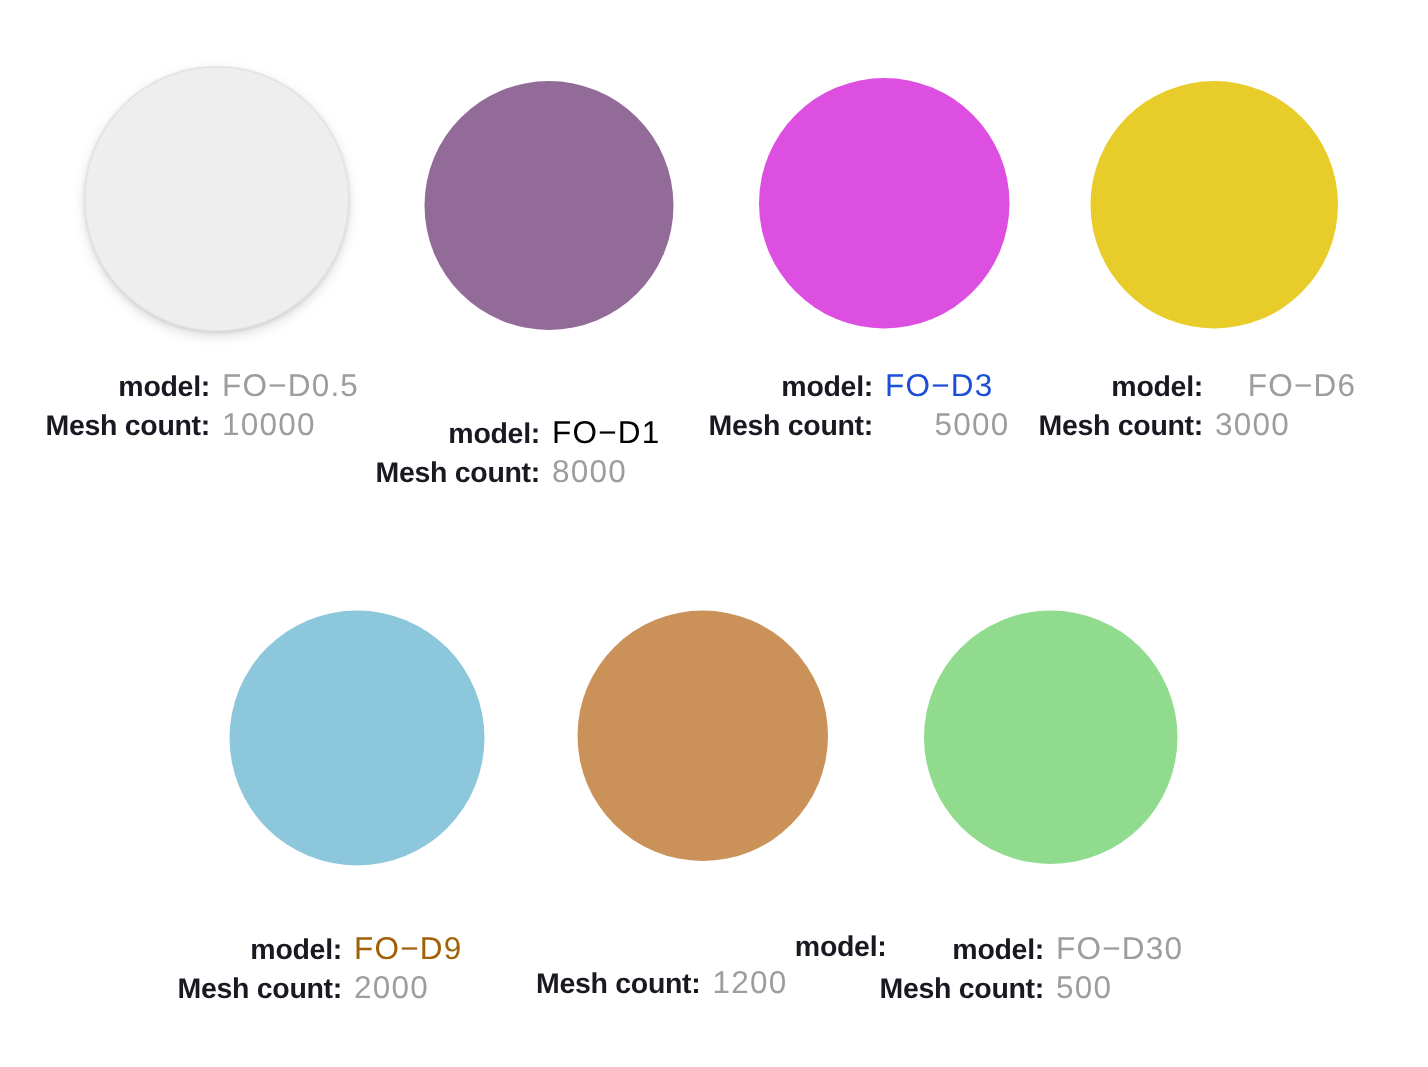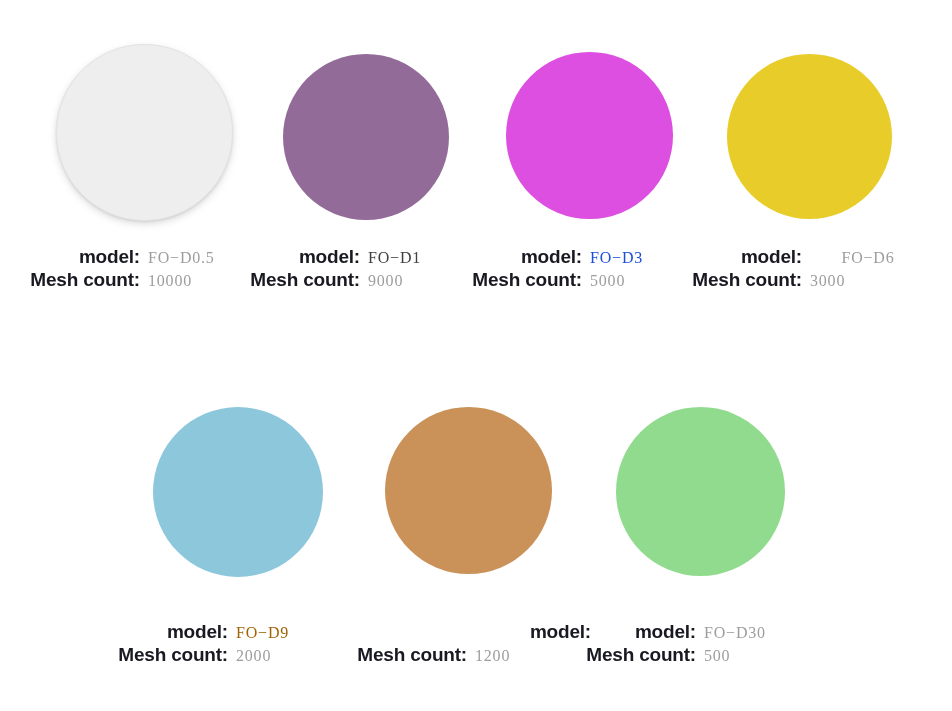--- a/index.html
+++ b/index.html
@@ -56,22 +56,22 @@
     font-weight: bold;
     color: #191922;
     font-size: 19px;
     letter-spacing: -0.2px;
     text-align: right;
     font-family: "Liberation Sans", sans-serif;
   }
 
   .cap-val {
     color: #9d9d9d;
-    font-size: 16px;
-    font-family: Liberation Serif, serif;
+    font-size: 21px;
+    font-family: Liberation Sans, sans-serif;
     font-weight: 400;
     letter-spacing: 0.8px;
     text-align: left;
   }
 
   
   .cap-key { width: 118px; }
   .cap-val { width: 116px; padding-left: 8px; }
 </style>
 </head>
@@ -89,38 +89,38 @@
           <span class="cap-key" style="color: rgb(25, 25, 34);">Mesh count:</span>
           <span class="cap-val" style="color: rgb(157, 157, 157);">10000</span>
         </div>
       </div>
     </div>
     <div class="model-card">
       <div class="swatch" style="left: 283px; top: 54px; width: 166px; height: 166px; background: rgb(147, 107, 153);"></div>
       <div class="caption" style="left: 242px; top: 245px;">
         <div class="cap-row">
           <span class="cap-key" style="color: rgb(25, 25, 34);">model:</span>
-          <span class="cap-val" style="color: #404040;">FO−D1</span>
+          <span class="cap-val" style="color: #000000; margin-top: 31px;">FO−D1</span>
         </div>
         <div class="cap-row">
           <span class="cap-key" style="color: rgb(25, 25, 34);">Mesh count:</span>
-          <span class="cap-val" style="color: rgb(157, 157, 157);">9000</span>
+          <span class="cap-val" style="color: rgb(157, 157, 157);">8000</span>
         </div>
       </div>
     </div>
     <div class="model-card">
       <div class="swatch" style="left: 506px; top: 52px; width: 167px; height: 167px; background: rgb(221, 79, 224);"></div>
       <div class="caption" style="left: 464px; top: 245px;">
         <div class="cap-row">
           <span class="cap-key" style="color: rgb(25, 25, 34);">model:</span>
           <span class="cap-val" style="color: #1d4ed8;">FO−D3</span>
         </div>
         <div class="cap-row">
           <span class="cap-key" style="color: rgb(25, 25, 34);">Mesh count:</span>
-          <span class="cap-val" style="color: rgb(157, 157, 157);">5000</span>
+          <span class="cap-val" style="color: rgb(157, 157, 157); text-align: center;">5000</span>
         </div>
       </div>
     </div>
     <div class="model-card">
       <div class="swatch" style="left: 727px; top: 54px; width: 165px; height: 165px; background: rgb(232, 205, 42);"></div>
       <div class="caption" style="left: 684px; top: 245px;">
         <div class="cap-row">
           <span class="cap-key" style="color: rgb(25, 25, 34);">model:</span>
           <span class="cap-val" style="color: rgb(157, 157, 157); text-align: center;">FO−D6</span>
         </div>

